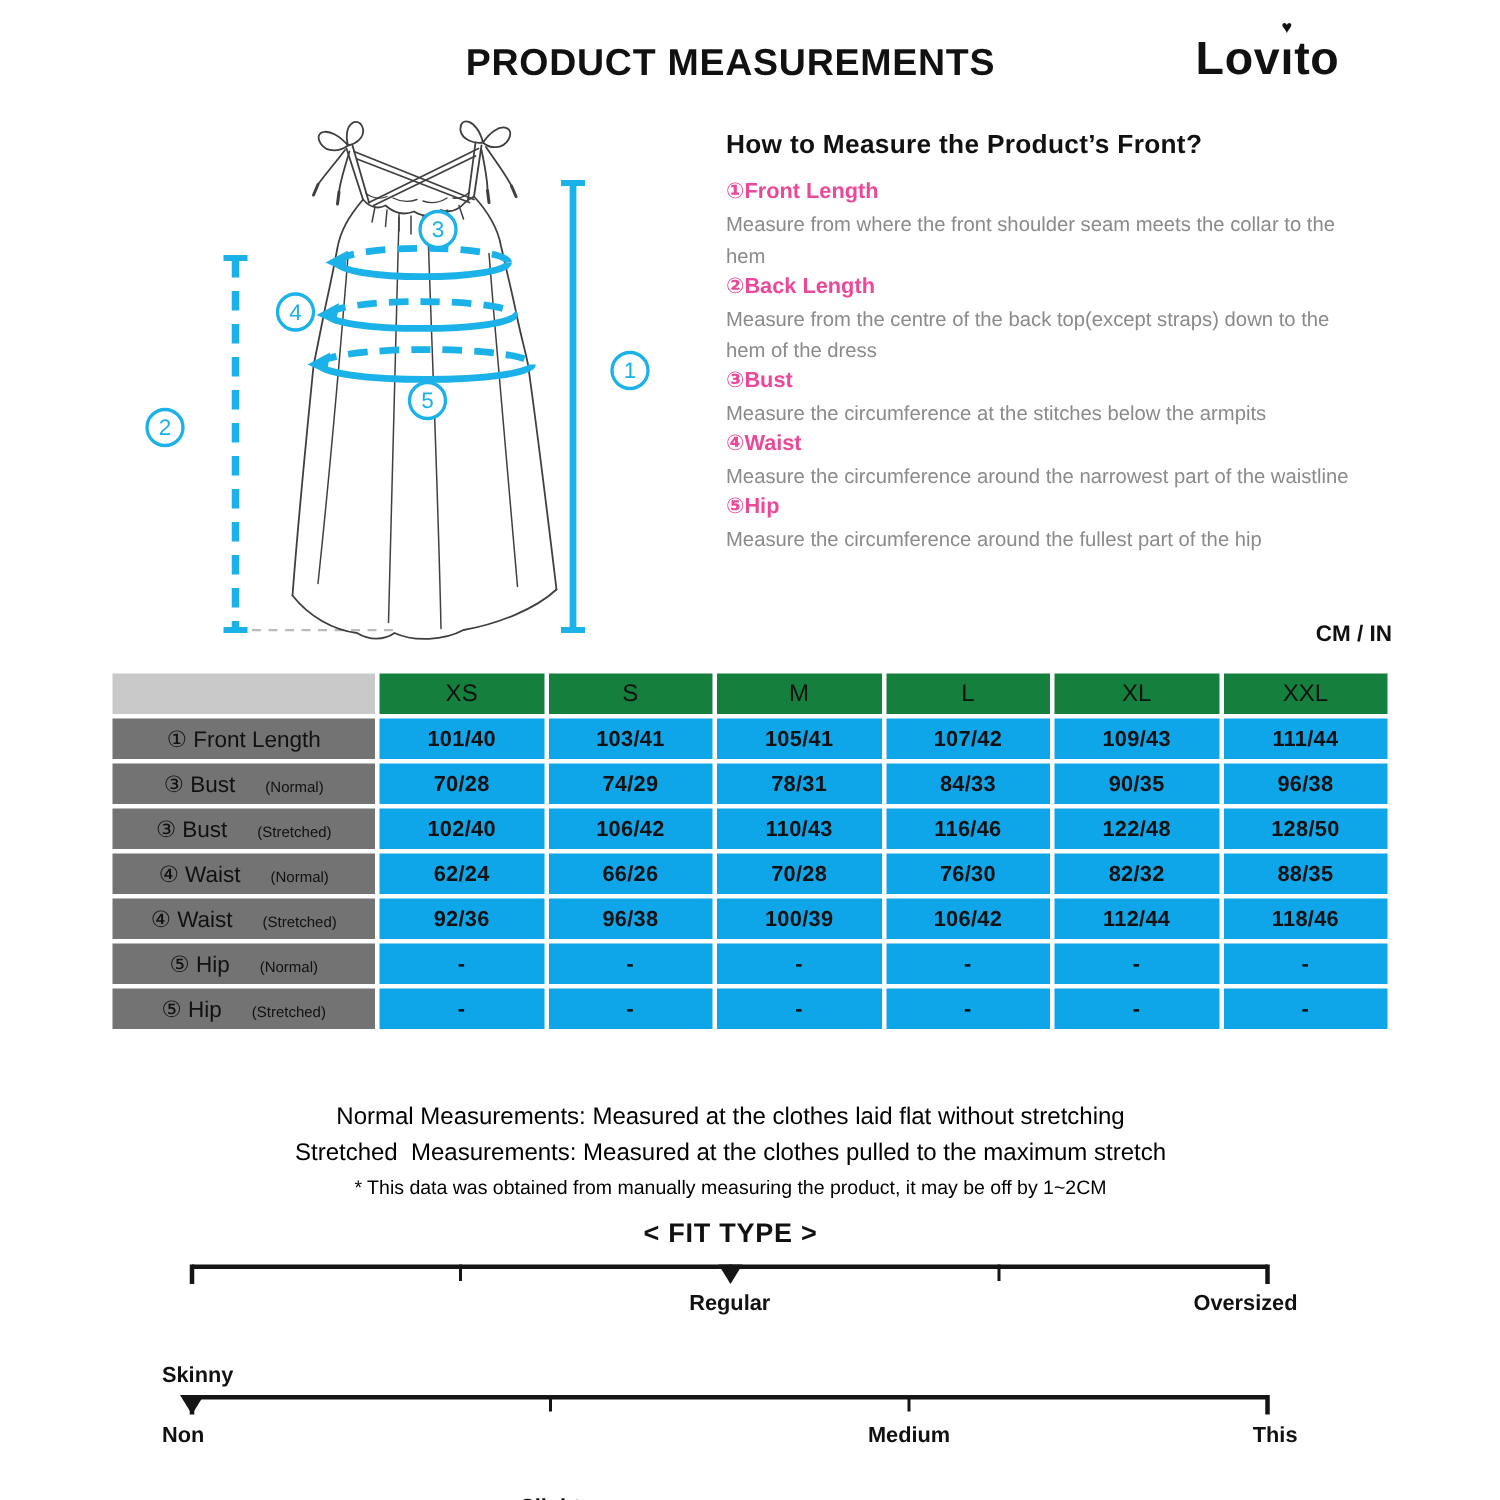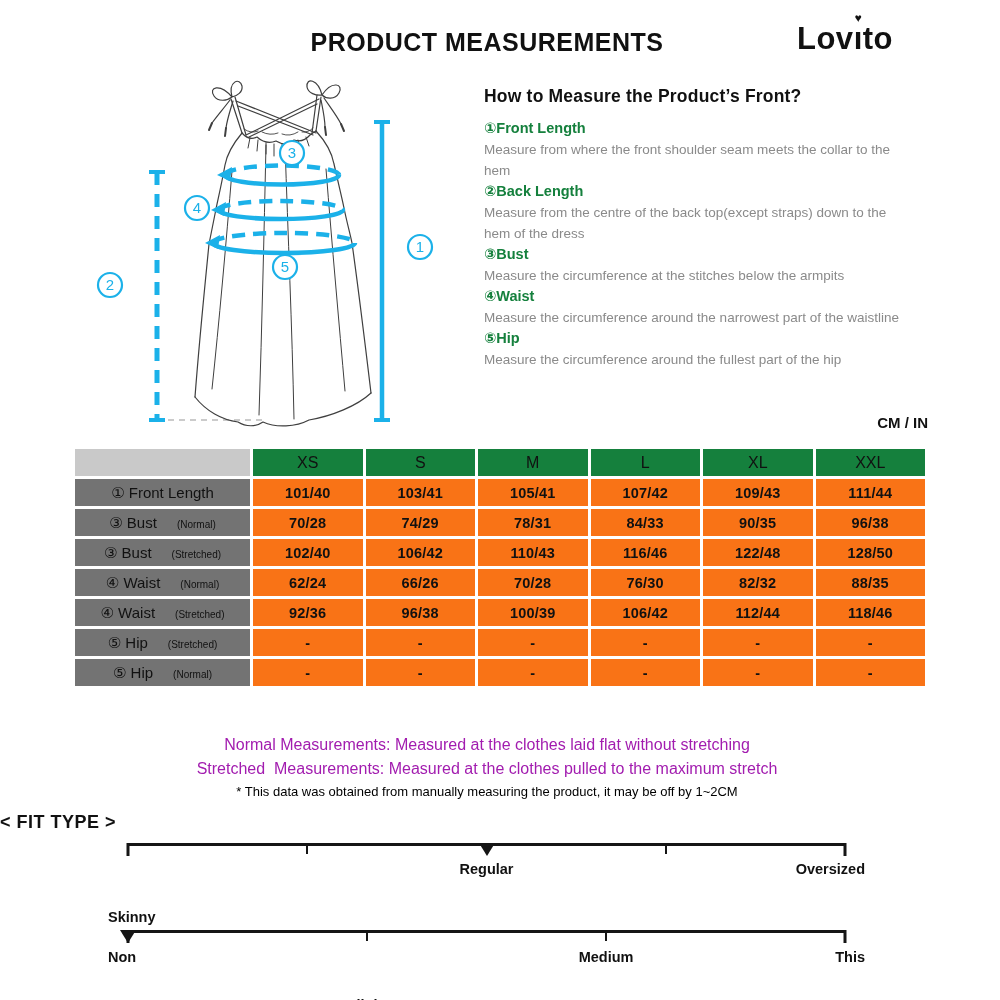--- a/index.html
+++ b/index.html
@@ -8,38 +8,38 @@
 
   .page-title { position:absolute; top:28px; left:0; width:974px; text-align:center; font-size:25px; font-weight:bold; letter-spacing:.5px; }
   .brand { position:absolute; top:21px; left:797px; font-size:31px; font-weight:bold; letter-spacing:.5px; }
   .brand .i-dotless { position:relative; display:inline-block; }
   .brand .heart { position:absolute; left:50%; top:-9px; transform:translateX(-50%); font-size:12px; line-height:12px; color:#111; }
 
   .diagram { position:absolute; left:80px; top:75px; }
 
   .howto { position:absolute; left:484px; top:86px; width:430px; }
   .howto h2 { font-size:17.5px; font-weight:bold; margin-bottom:11px; letter-spacing:.2px; }
-  .h-label { font-size:14.5px; font-weight:bold; line-height:21px; color:#15803d; }
+  .h-label { font-size:14.5px; font-weight:bold; line-height:21px; color:#ec4899; }
   .h-desc  { font-size:13.5px; line-height:21px; color:#8a8a8a; }
 
   .units { position:absolute; top:414px; left:828px; width:100px; text-align:right; font-size:15px; font-weight:bold; }
 
   table.size-table { position:absolute; left:72px; top:446px; width:856px; border-collapse:separate; border-spacing:3px; table-layout:fixed; }
   table.size-table td, table.size-table th { height:27px; text-align:center; vertical-align:middle; overflow:hidden; white-space:nowrap; }
   th.col-h { background:#15803d; font-size:16px; font-weight:normal; }
   th.corner { background:#c9c9c9; width:175px; }
   td.row-h { background:#737373; font-size:15px; font-weight:normal; }
   td.row-h .sub { font-size:10px;margin-left:20px; }
-  td.val { background:#f97316; font-size:14.5px; font-weight:bold; letter-spacing:.2px; }
+  td.val { background:#0ea5e9; font-size:14.5px; font-weight:bold; letter-spacing:.2px; }
 
   .notes { position:absolute; left:0; top:733px; width:974px; text-align:center; }
-  .note-main { font-size:16px; line-height:24px; white-space:pre-wrap; color:#a21caf; }
+  .note-main { font-size:16px; line-height:24px; white-space:pre-wrap; color:#000000; }
   .note-small { font-size:13px; line-height:22px; color:#000; }
 
-  .scale-title { position:absolute; left:0; width:974px; font-size:18px; font-weight:bold; letter-spacing:.5px; }
+  .scale-title { position:absolute; left:0; width:974px; text-align:center; font-size:18px; font-weight:bold; letter-spacing:.5px; }
   .scale-line { position:absolute; left:128px; width:717px; height:3px; background:#151515; }
   .scale-tick { position:absolute; top:0; width:2px; height:11px; background:#151515; transform:translateX(-50%); }
   .scale-tick.end { width:3px; height:13px; }
   .scale-marker { position:absolute; top:0; width:0; height:0; transform:translateX(-50%);
                   border-left:8px solid transparent; border-right:8px solid transparent; border-top:13px solid #151515; }
   .scale-labels { position:absolute; left:108px; width:757px; height:20px; }
   .scale-label { position:absolute; top:0; font-size:14.5px; font-weight:bold; white-space:nowrap; }
 </style>
 </head>
 <body>
@@ -178,30 +178,30 @@
         <tr>
           <td class="row-h"><span>④ Waist</span><span class="sub">(Stretched)</span></td>
           <td class="val">92/36</td>
           <td class="val">96/38</td>
           <td class="val">100/39</td>
           <td class="val">106/42</td>
           <td class="val">112/44</td>
           <td class="val">118/46</td>
         </tr>
         <tr>
+          <td class="row-h"><span>⑤ Hip</span><span class="sub">(Normal)</span></td>
+          <td class="val">-</td>
+          <td class="val">-</td>
+          <td class="val">-</td>
+          <td class="val">-</td>
+          <td class="val">-</td>
+          <td class="val">-</td>
+        </tr>
+        <tr>
           <td class="row-h"><span>⑤ Hip</span><span class="sub">(Stretched)</span></td>
-          <td class="val">-</td>
-          <td class="val">-</td>
-          <td class="val">-</td>
-          <td class="val">-</td>
-          <td class="val">-</td>
-          <td class="val">-</td>
-        </tr>
-        <tr>
-          <td class="row-h"><span>⑤ Hip</span><span class="sub">(Normal)</span></td>
           <td class="val">-</td>
           <td class="val">-</td>
           <td class="val">-</td>
           <td class="val">-</td>
           <td class="val">-</td>
           <td class="val">-</td>
         </tr>
       </tbody>
   </table>
 

